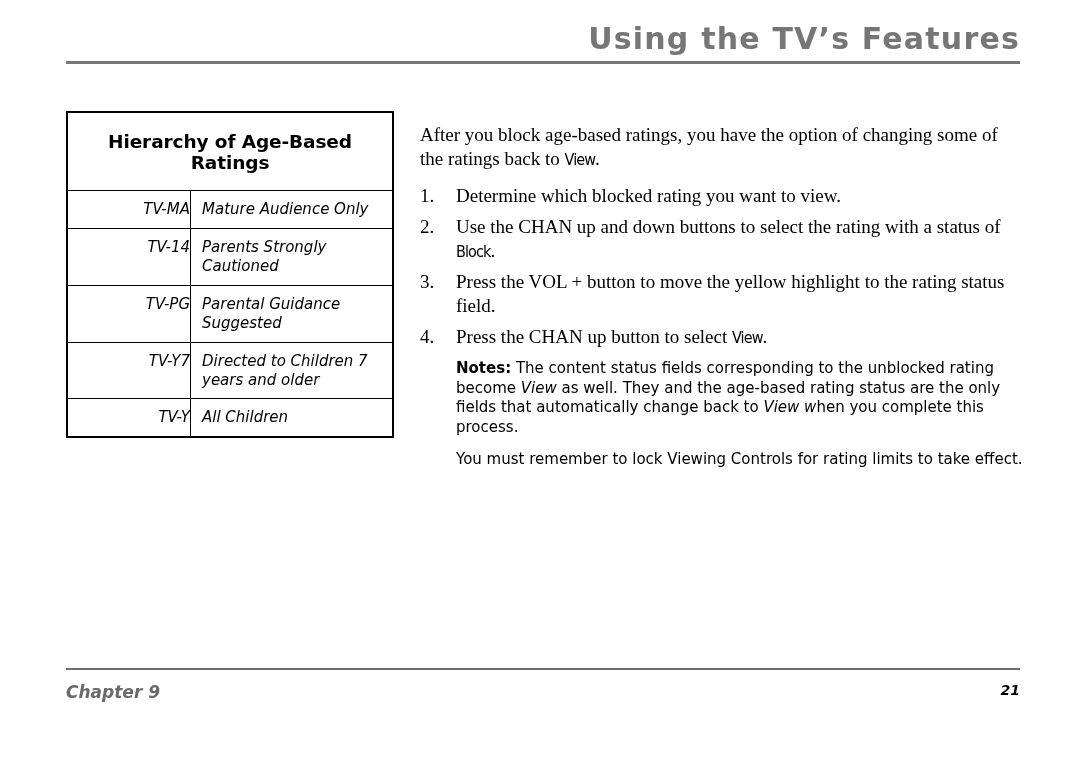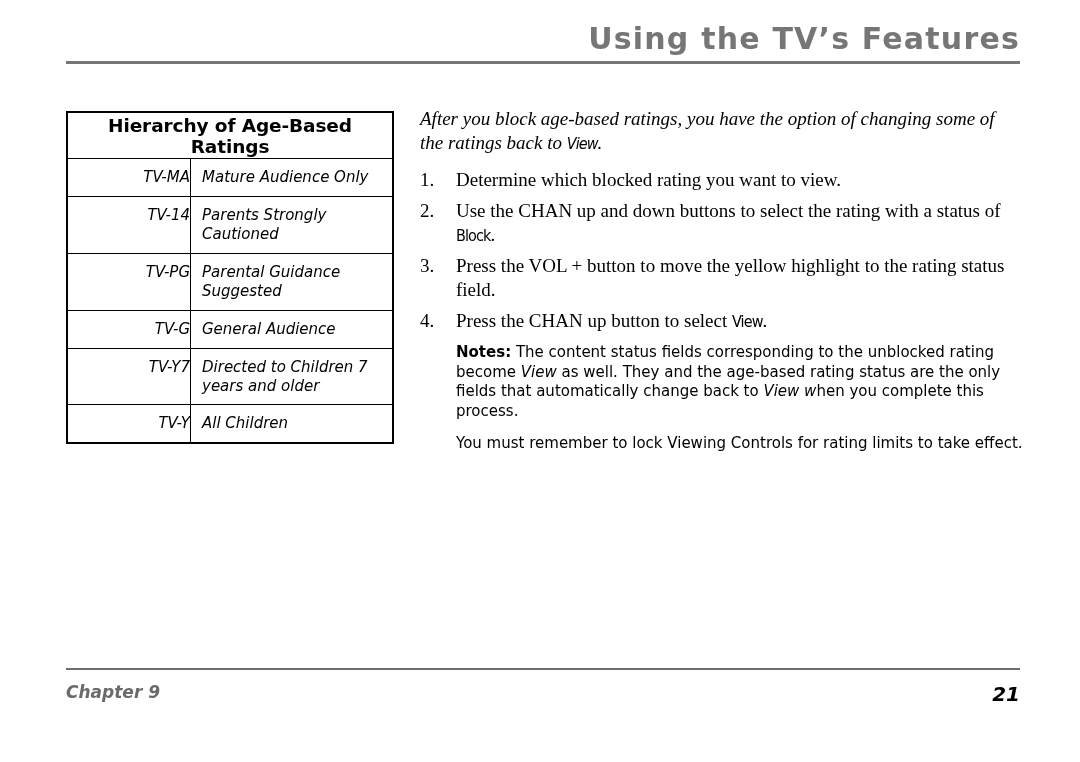--- a/index.html
+++ b/index.html
@@ -57,21 +57,21 @@
   }
   #ratings-table td {
     border: 1.5px solid #000;
     padding: 0;
     vertical-align: top;
   }
   .tbl-title-cell {
     text-align: center;
     height: 45px;
     vertical-align: middle !important;
-    padding: 0 6px !important;
+    padding: 16px 6px !important;
   }
   .tbl-title-text {
     font-family: "DejaVu Sans", sans-serif;
     font-weight: bold;
     font-size: 18.5px;
     color: #000;
     letter-spacing: -0.1px;
   }
   .tbl-code {
     width: 104px;
@@ -105,22 +105,21 @@
     font-family: "DejaVu Sans", sans-serif;
     font-weight: bold;
     font-size: 18px;
     letter-spacing: -0.15px;
     margin: 0 0 7px 0;
   }
   #intro-paragraph {
     font-family: "Liberation Serif", serif;
     font-size: 19px;
     line-height: 24px;
-    margin: 0 0 12px 0;
-    font-style: italic;
+    margin: 16px 0 12px 0;
   }
 
   
   #steps-list {
     margin: 0;
     padding: 0;
     list-style: none;
   }
   .step-item {
     position: relative;
@@ -195,21 +194,21 @@
     color: #6a6a6a;
     white-space: nowrap;
   }
   #footer-pagenum {
     position: absolute;
     right: 0;
     top: 14px;
     font-family: "DejaVu Sans", sans-serif;
     font-weight: bold;
     font-style: italic;
-    font-size: 20px;
+    font-size: 14px;
     color: #000000;
   }
 </style>
 </head>
 <body>
 
 <div id="page-header">
   <div id="header-title">Using the TV’s Features</div>
   <div id="header-rule"></div>
 </div>
@@ -225,24 +224,20 @@
       <td class="tbl-code">TV-MA</td>
       <td class="tbl-desc">Mature Audience Only</td>
     </tr>
     <tr>
       <td class="tbl-code">TV-14</td>
       <td class="tbl-desc">Parents Strongly Cautioned</td>
     </tr>
     <tr>
       <td class="tbl-code">TV-PG</td>
       <td class="tbl-desc">Parental Guidance Suggested</td>
-    </tr>
-    <tr>
-      <td class="tbl-code">TV-G</td>
-      <td class="tbl-desc">General Audience</td>
     </tr>
     <tr class="row-tall">
       <td class="tbl-code">TV-Y7</td>
       <td class="tbl-desc">Directed to Children 7 years and older</td>
     </tr>
     <tr>
       <td class="tbl-code">TV-Y</td>
       <td class="tbl-desc">All Children</td>
     </tr>
   </tbody>

